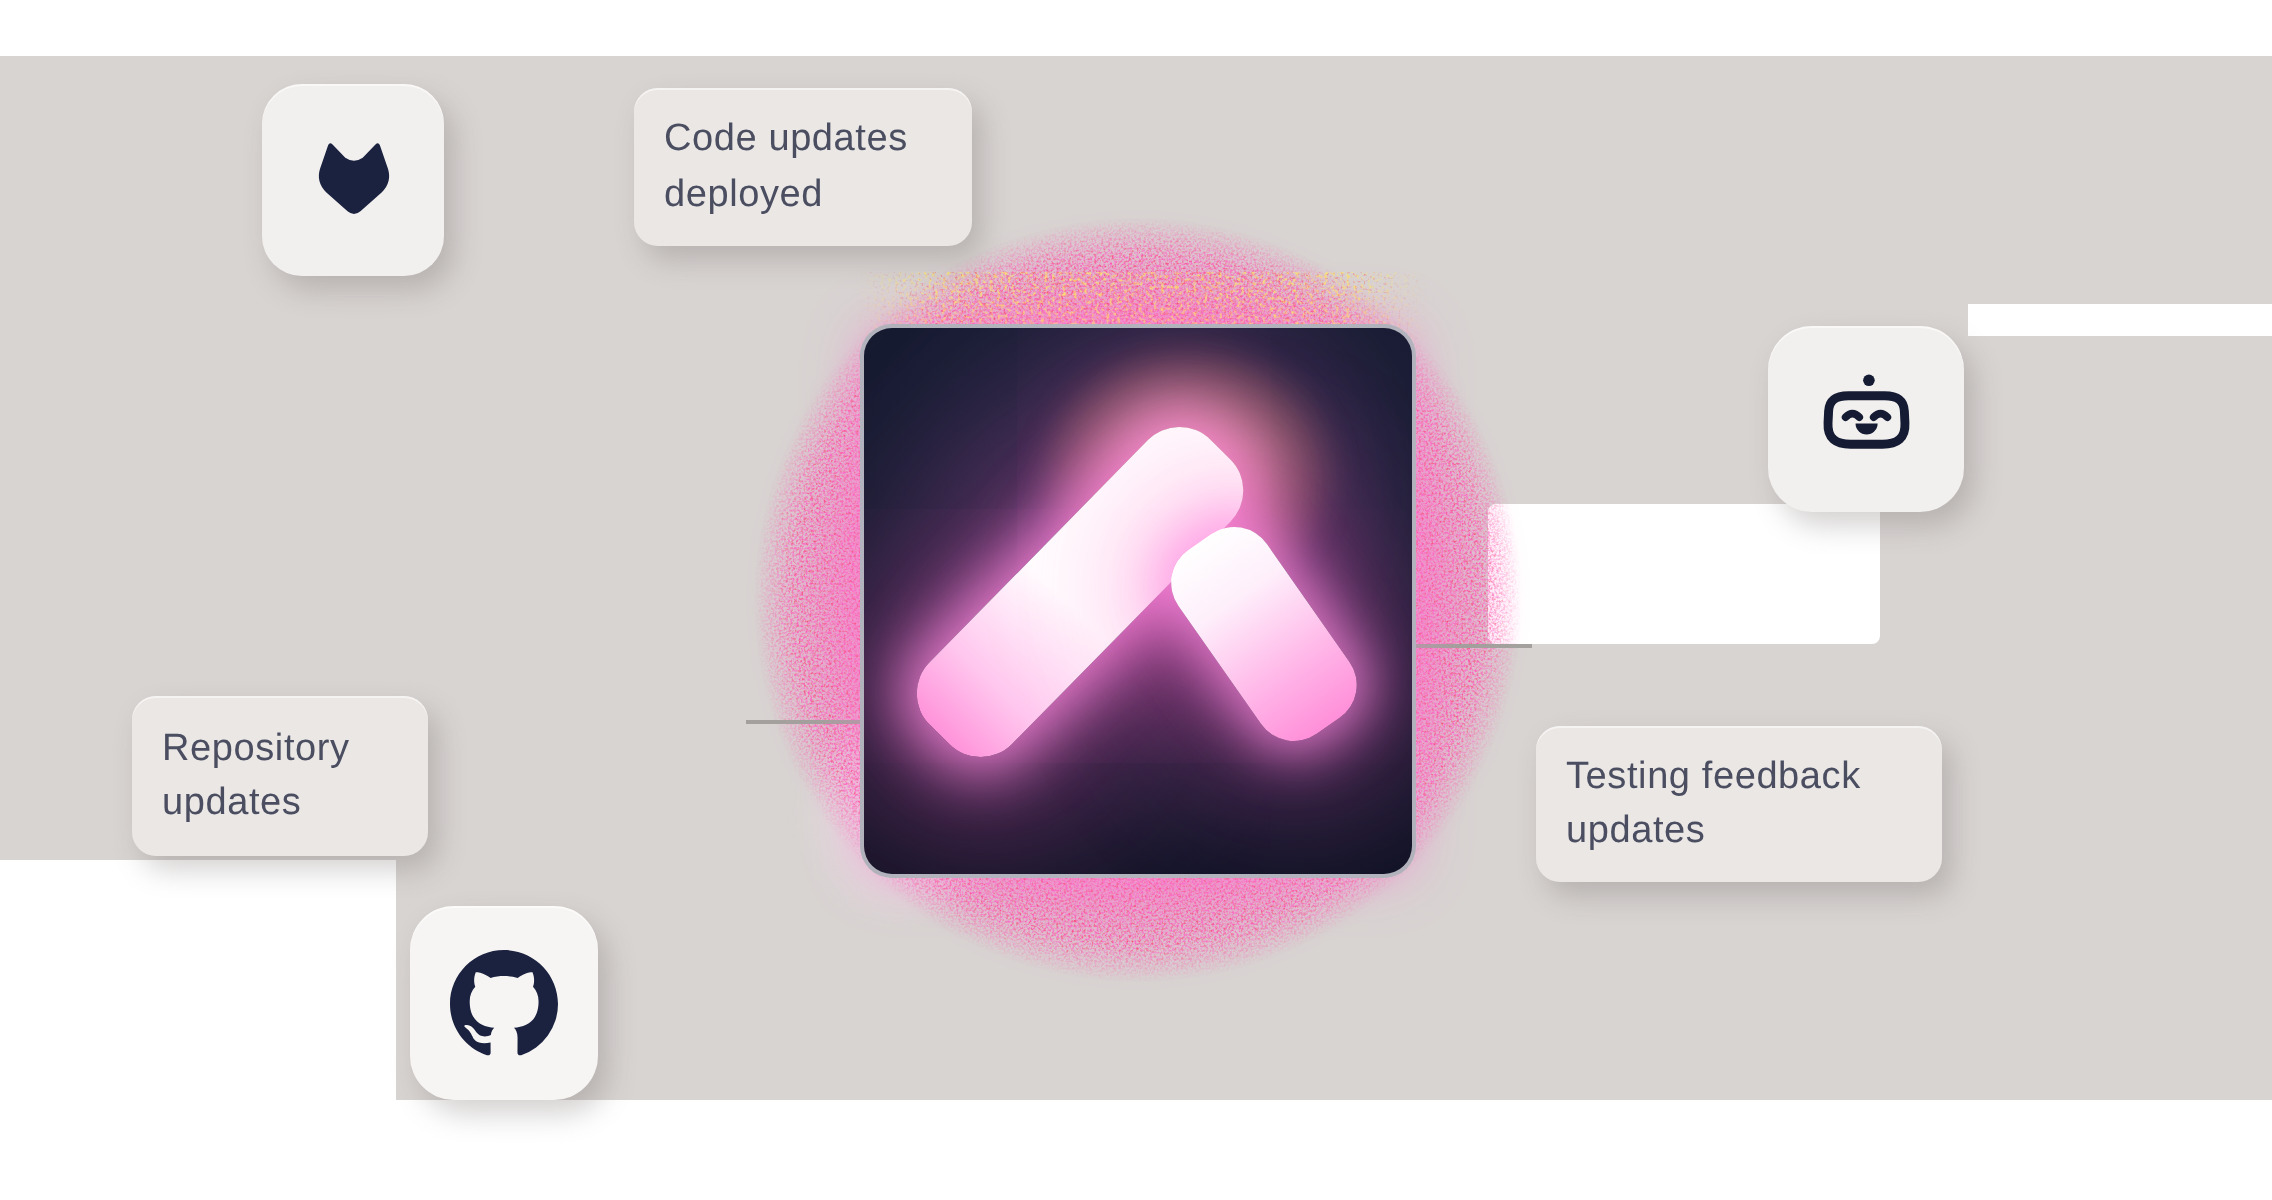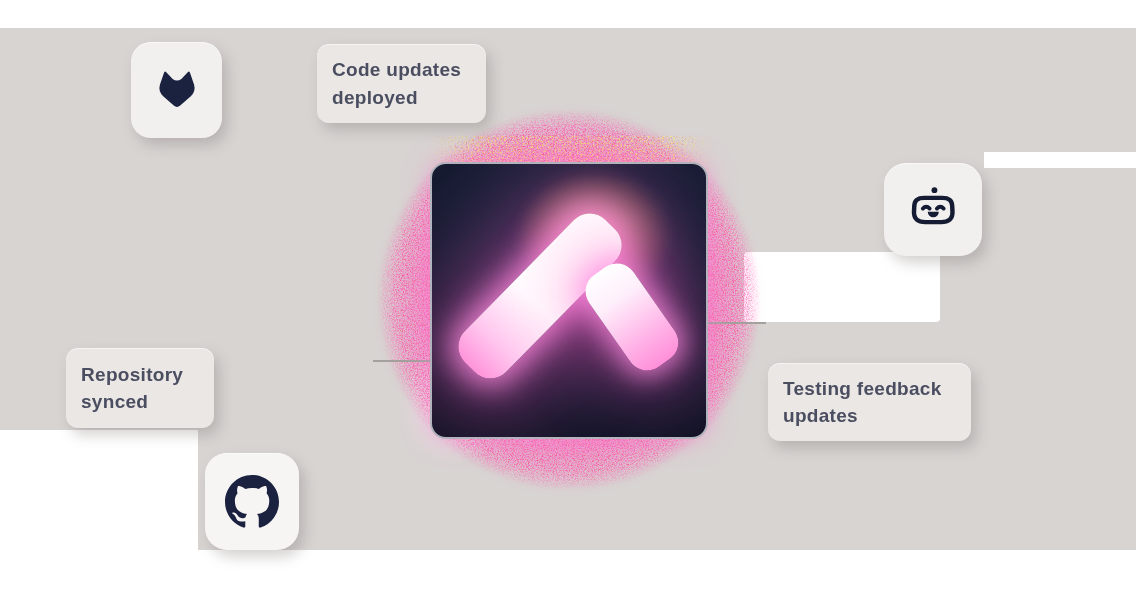--- a/index.html
+++ b/index.html
@@ -74,21 +74,21 @@
     box-shadow: 0 0 26px 7px rgba(255,140,225,0.75), 0 0 70px 26px rgba(255,90,195,0.4);
   }
 
   
   .card {
     position:absolute; z-index:7; color:#4a4e60;
     background:#eae7e5; border-radius:12px;
     box-shadow: 5px 7px 14px rgba(100,94,90,0.28), inset 0 1px 0 rgba(255,255,255,0.55);
     display:flex; align-items:center;
   }
-  .label-card { font-size:19px; line-height:27.5px; letter-spacing:0.3px; padding:12px 15px;font-weight:bold; }
+  .label-card { font-size:19px; line-height:27.5px; letter-spacing:0.3px; padding:12px 15px; }
   .icon-card  { justify-content:center; background:#f2f0ee; border-radius:20px; }
 
   .card-gitlab  { left:131px; top:42px;  width:91px;  height:96px; }
   .card-code    { left:317px; top:44px;  width:169px; height:79px; }
   .card-robot   { left:884px; top:163px; width:98px;  height:93px; border-radius:22px; }
   .card-testing { left:768px; top:363px; width:203px; height:78px; }
   .card-repo    { left:66px;  top:348px; width:148px; height:80px; }
   .card-github  { left:205px; top:453px; width:94px;  height:97px; background:#f7f5f3; border-radius:22px; }
 
   .icon-wrap { display:flex; align-items:center; justify-content:center; }
@@ -166,21 +166,21 @@
         <path d="M26.6 33.8 L38 33.8 A5.7 5.7 0 0 1 26.6 33.8 Z" fill="#141b33"></path>
       </svg>
     </span>
   </div>
 
   <div class="card label-card card-testing">
     <div>Testing feedback updates</div>
   </div>
 
   <div class="card label-card card-repo">
-    <div>Repository synced</div>
+    <div>Repository updates</div>
   </div>
 
   <div class="card icon-card card-github">
     <span class="icon-wrap">
       <svg width="54" height="54" viewBox="0 0 16 16">
         <path fill="#1b2240" d="M8 0C3.58 0 0 3.58 0 8c0 3.54 2.29 6.53 5.47 7.59.4.07.55-.17.55-.38 0-.19-.01-.82-.01-1.49-2.01.37-2.53-.49-2.69-.94-.09-.23-.48-.94-.82-1.13-.28-.15-.68-.52-.01-.53.63-.01 1.08.58 1.23.82.72 1.21 1.87.87 2.33.66.07-.52.28-.87.51-1.07-1.78-.2-3.64-.89-3.64-3.95 0-.87.31-1.59.82-2.15-.08-.2-.36-1.02.08-2.12 0 0 .67-.21 2.2.82.64-.18 1.32-.27 2-.27.68 0 1.36.09 2 .27 1.53-1.04 2.2-.82 2.2-.82.44 1.1.16 1.92.08 2.12.51.56.82 1.27.82 2.15 0 3.07-1.87 3.75-3.65 3.95.29.25.54.73.54 1.48 0 1.07-.01 1.93-.01 2.2 0 .21.15.46.55.38A8.013 8.013 0 0 0 16 8c0-4.42-3.58-8-8-8z"></path>
       </svg>
     </span>
   </div>
 

